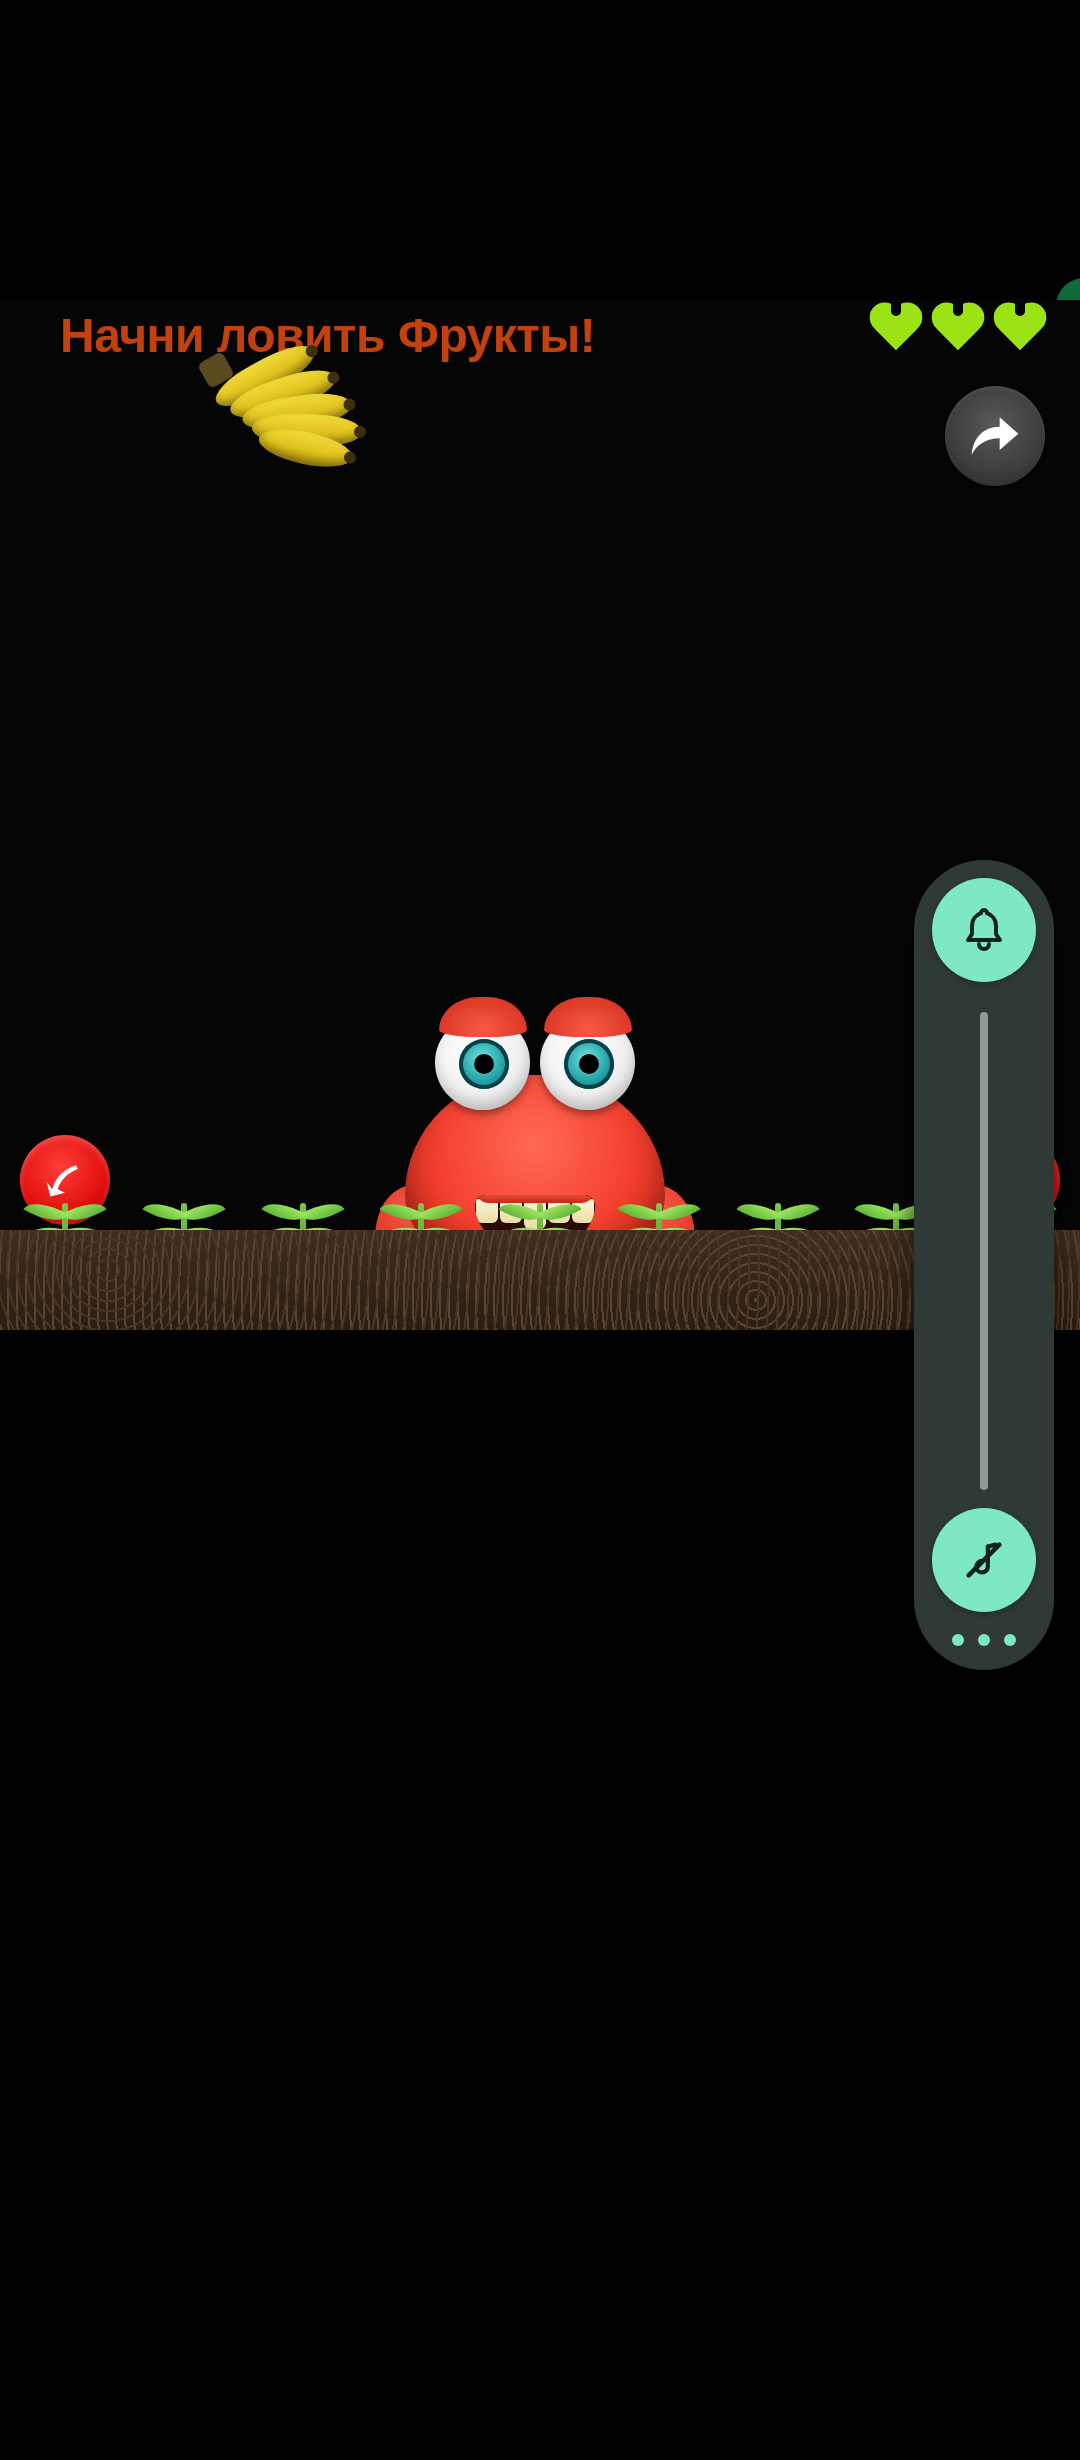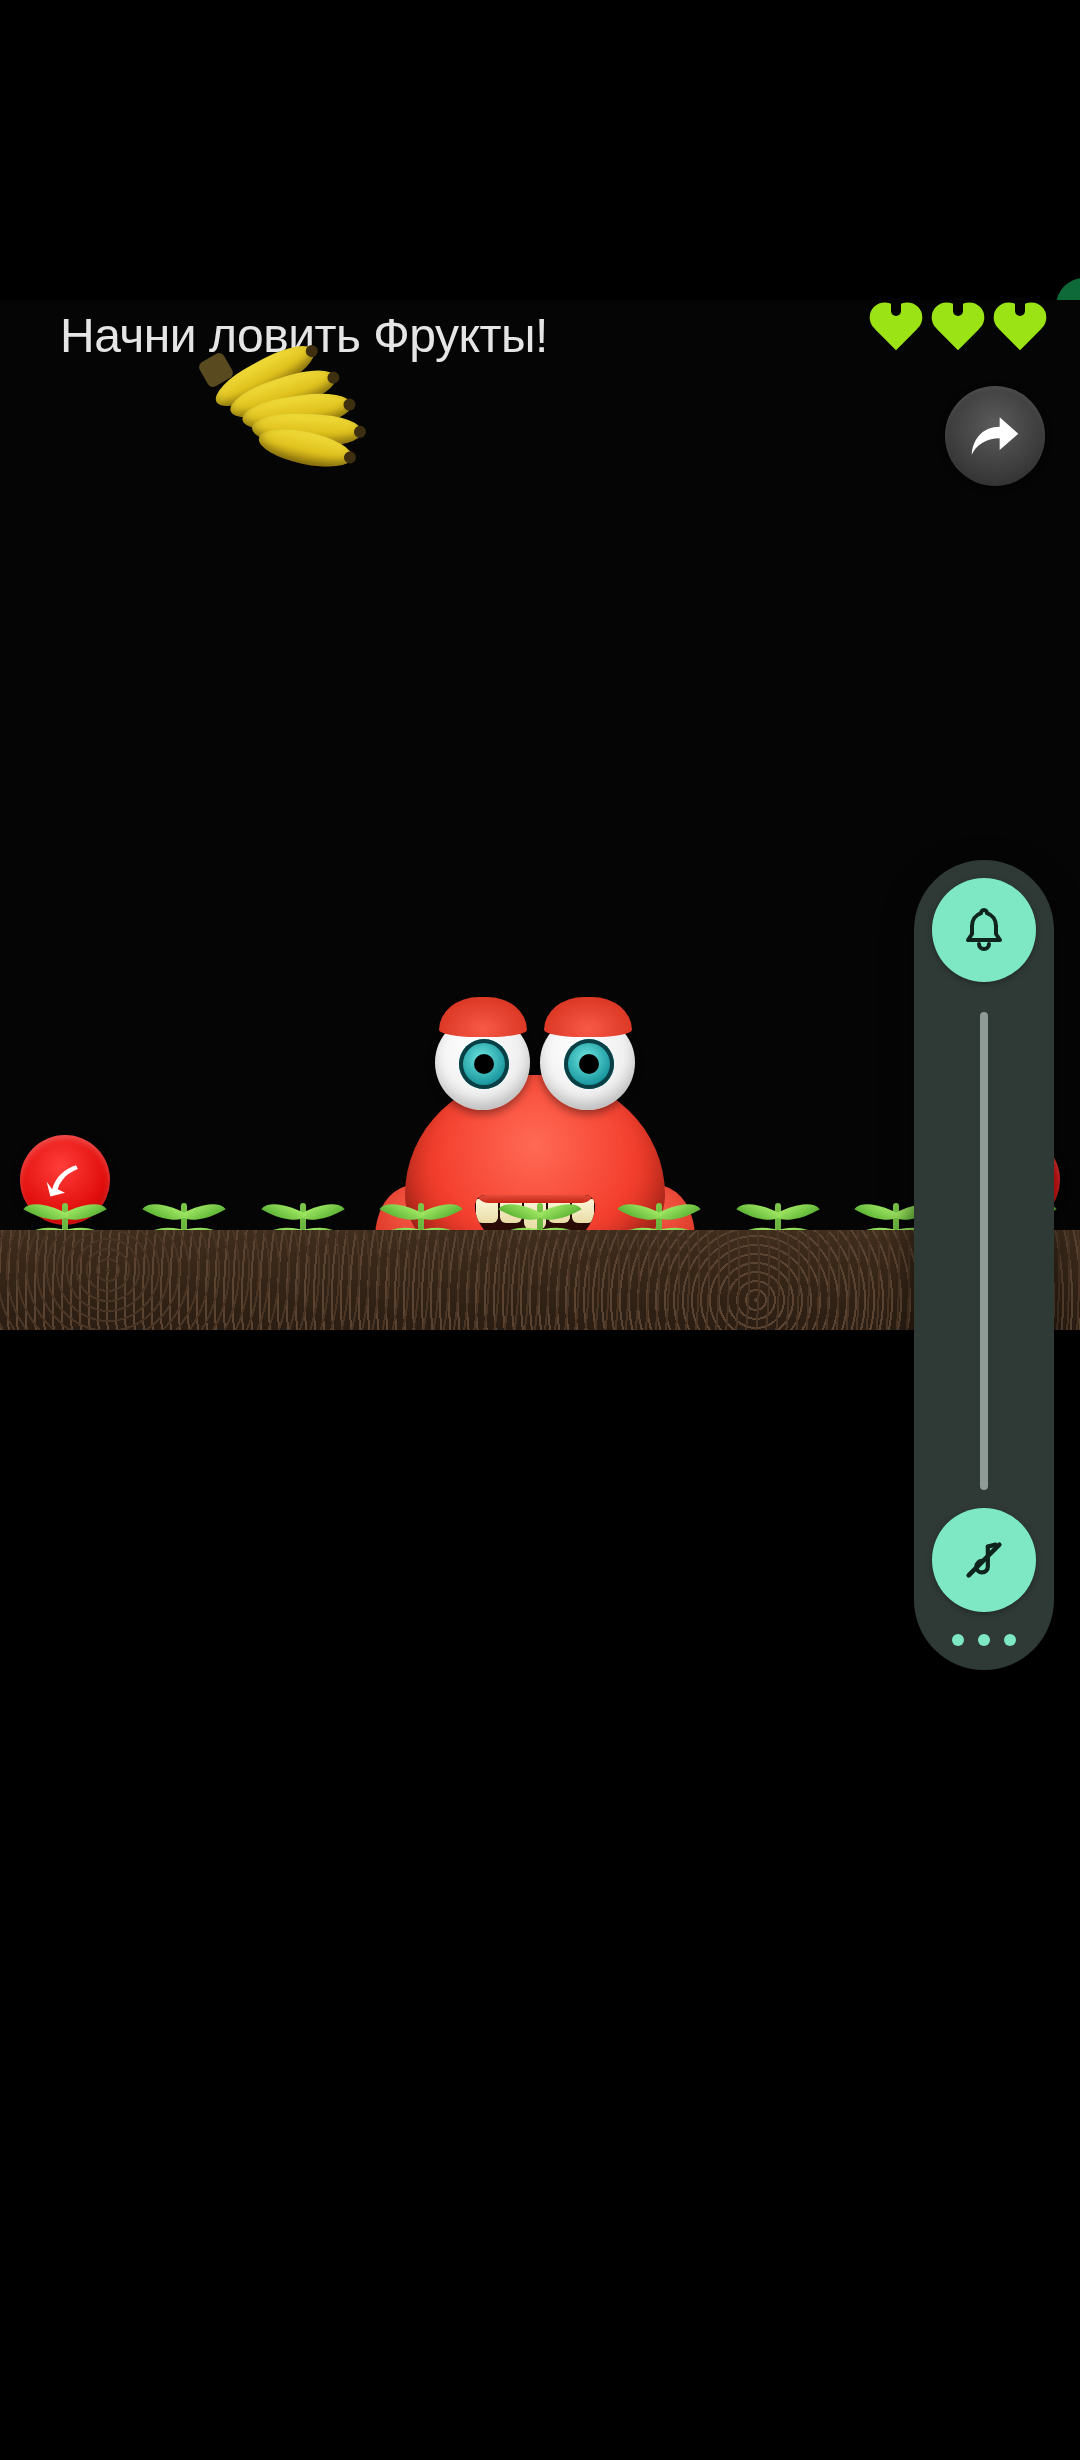--- a/index.html
+++ b/index.html
@@ -21,22 +21,22 @@
     height: 1030px;
     background: #050505;
   }
 
   
   .title {
     position: absolute;
     left: 60px;
     top: 8px;
     font-size: 48px;
-    font-weight: 400;
-    color: #e5e5e5;
+    font-weight: 700;
+    color: #c2410c;
     letter-spacing: -0.5px;
   }
 
   
   .hearts {
     position: absolute;
     right: 30px;
     top: 0px;
     display: flex;
     gap: 2px;

